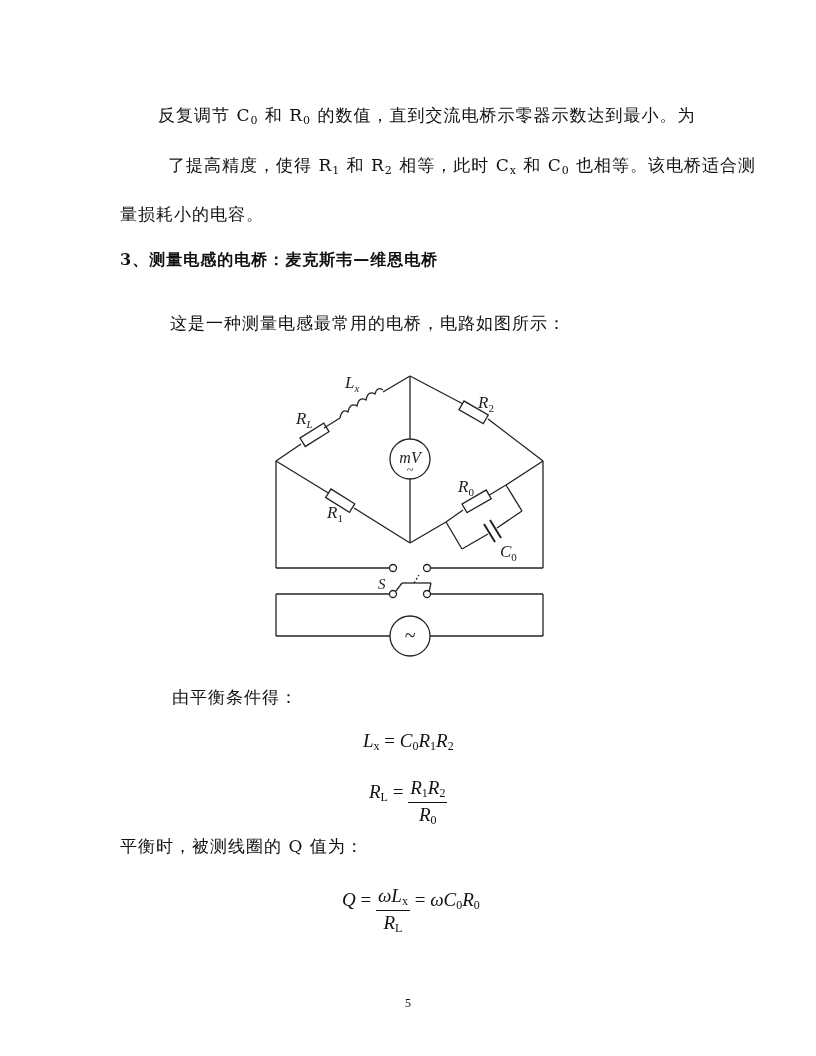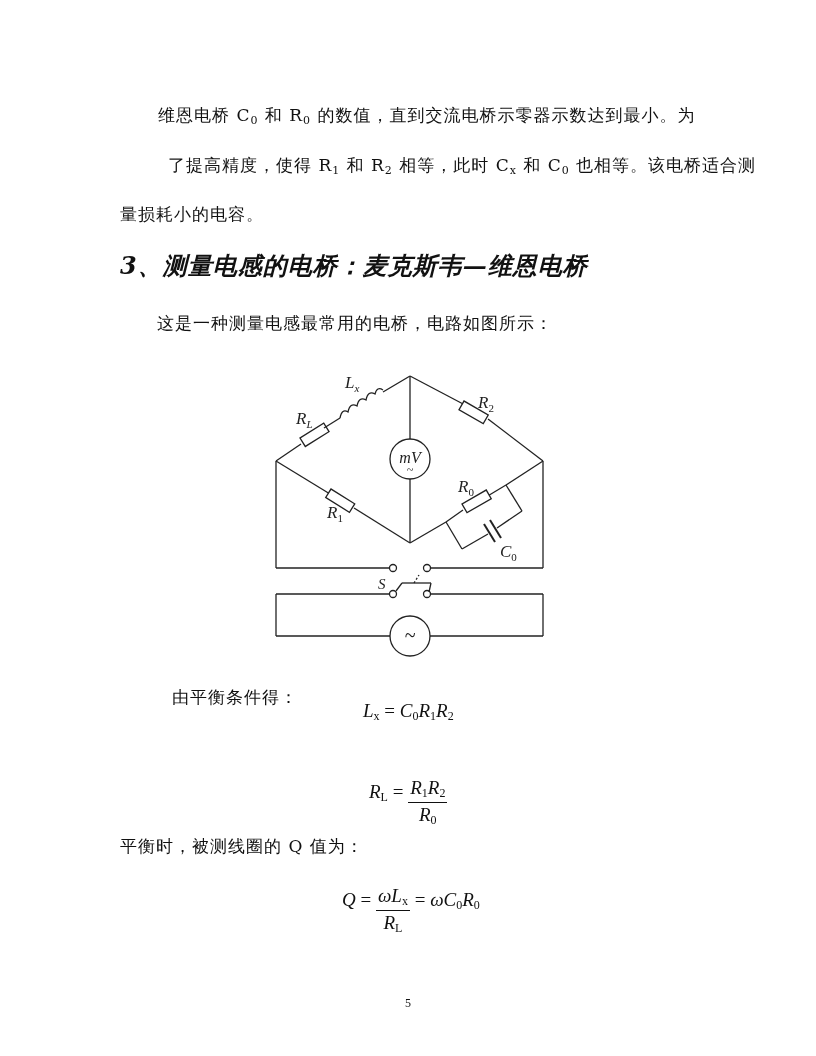--- a/index.html
+++ b/index.html
@@ -1,42 +1,42 @@
 <!DOCTYPE html>
 <html><head>
 <meta charset="utf-8">
 <style>
   html, body { margin:0; padding:0; background:#ffffff; }
   body { width:816px; height:1056px; position:relative; overflow:hidden;
          font-family:"DejaVu Serif","Liberation Serif",serif; color:#111; }
   .line { position:absolute; font-size:17px; white-space:nowrap; letter-spacing:1px; }
-  .heading { position:absolute; font-size:24px; font-weight:bold; font-style:italic; white-space:nowrap; letter-spacing:1px;}
+  .heading { position:absolute; font-size:16px; font-weight:bold; white-space:nowrap; letter-spacing:1px;}
   sub { font-size:11px; vertical-align:-3px; }
   .math { font-family:"Liberation Serif","DejaVu Serif",serif; font-style:italic; font-size:19px; position:absolute; white-space:nowrap; }
   .math sub { font-style:normal; font-size:12px; }
   .frac { display:inline-block; vertical-align:middle; text-align:center; }
   .frac .num { display:block; border-bottom:1px solid #111; padding:0 2px 1px;margin-top:17px; }
   .frac .den { display:block; padding-top:1px; }
   .pagenum { position:absolute; left:0; width:816px; top:996px; text-align:center; font-size:12px; font-family:"Liberation Serif",serif; }
   svg text { font-family:"Liberation Serif","DejaVu Serif",serif; font-style:italic; }
 </style>
 </head>
 <body>
 
 <div class="line" style="left:158px;top:104px;">
-  <span>维恩电桥 C</span><sub>0</sub><span> 和 R</span><sub>0</sub><span> 的数值，直到交流电桥示零器示数达到最小。为</span>
+  <span>反复调节 C</span><sub>0</sub><span> 和 R</span><sub>0</sub><span> 的数值，直到交流电桥示零器示数达到最小。为</span>
 </div>
 <div class="line" style="left:120px;top:154px;margin-left:48px;">
   <span>了提高精度，使得 R</span><sub>1</sub><span> 和 R</span><sub>2</sub><span> 相等，此时 C</span><sub>x</sub><span> 和 C</span><sub>0</sub><span> 也相等。该电桥适合测</span>
 </div>
 <div class="line" style="left:120px;top:203px;">量损耗小的电容。</div>
 
 <div class="heading" style="left:120px;top:250px;">3、测量电感的电桥：麦克斯韦—维恩电桥</div>
 
-<div class="line" style="left:157px;top:312px;">这是一种测量电感最常用的电桥，电路如图所示：</div>
+<div class="line" style="left:170px;top:312px;">这是一种测量电感最常用的电桥，电路如图所示：</div>
 
 <svg style="position:absolute;left:262px;top:368px;" width="300" height="290" viewBox="262 368 300 290" stroke="#222" fill="none" stroke-width="1.3">
 
   <line x1="276" y1="461" x2="301" y2="444"></line>
   <rect x="0" y="0" width="28" height="10" transform="translate(300,438) rotate(-32)" fill="#fff"></rect>
   <line x1="324" y1="428" x2="340" y2="418"></line>
 
   <path d="M340 418 q2 -10 8 -6 q2 -10 9 -6 q2 -10 9 -6 q2 -10 9 -6 q2 -8 8 -4"></path>
   <line x1="383" y1="392" x2="410" y2="376"></line>
 
@@ -96,21 +96,21 @@
     <text x="500" y="557" font-size="17"><tspan>C</tspan><tspan font-size="11" dy="4" font-style="normal">0</tspan></text>
     <text x="410" y="463" font-size="16" font-style="normal" text-anchor="middle">mV</text>
     <text x="410" y="474" font-size="12" font-style="normal" text-anchor="middle">~</text>
     <text x="378" y="589" font-size="15" font-style="normal">S</text>
     <text x="410" y="642" font-size="20" font-style="normal" text-anchor="middle">~</text>
   </g>
 </svg>
 
 <div class="line" style="left:172px;top:686px;">由平衡条件得：</div>
 
-<div class="math" style="left:363px;top:700px;text-align:right;">
+<div class="math" style="left:363px;top:730px;text-align:right;">
   <span>L</span><sub>x</sub><span style="font-style:normal"> = </span><span>C</span><sub>0</sub><span>R</span><sub>1</sub><span>R</span><sub>2</sub>
 </div>
 
 <div class="math" style="left:369px;top:760px;">
   <span>R</span><sub>L</sub><span style="font-style:normal"> = </span><span class="frac"><span class="num"><span>R</span><sub>1</sub><span>R</span><sub>2</sub></span><span class="den"><span>R</span><sub>0</sub></span></span>
 </div>
 
 <div class="line" style="left:120px;top:835px;">平衡时，被测线圈的 Q 值为：</div>
 
 <div class="math" style="left:342px;top:868px;">

